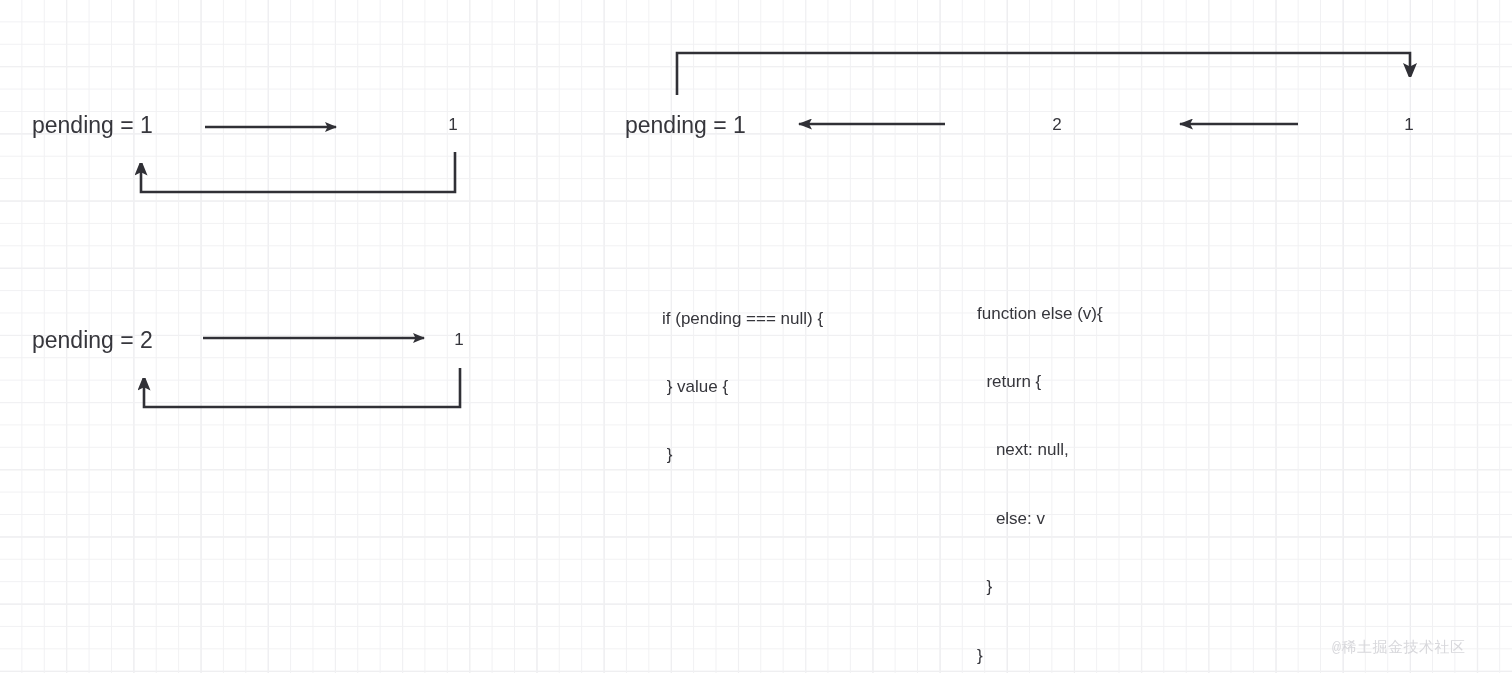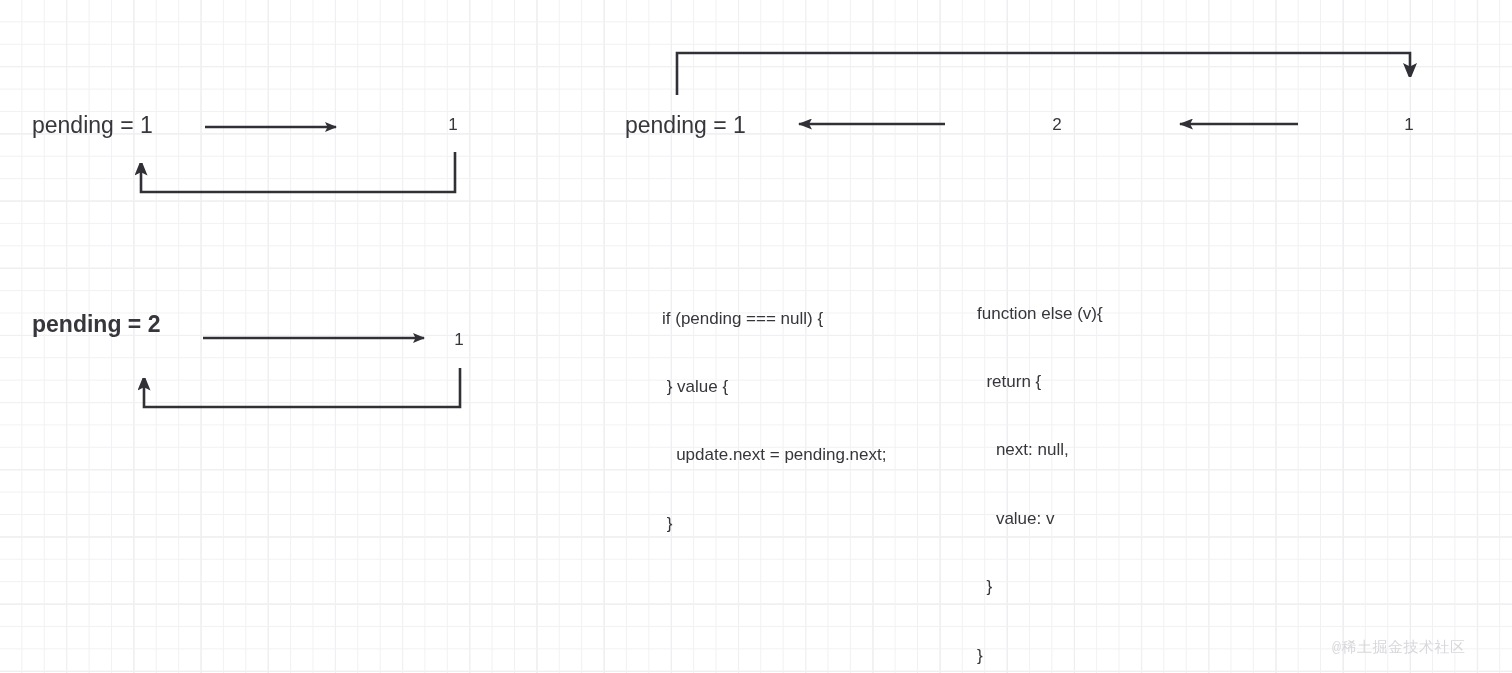--- a/index.html
+++ b/index.html
@@ -104,40 +104,39 @@
     <g>
       <line x1="945" y1="124" x2="799" y2="124" stroke="#303036" stroke-width="2.6" marker-end="url(#ah-left)"></line>
       <line x1="1298" y1="124" x2="1180" y2="124" stroke="#303036" stroke-width="2.6" marker-end="url(#ah-left)"></line>
       <path d="M677,95 L677,53 L1410,53 L1410,76" fill="none" stroke="#303036" stroke-width="2.6" stroke-linejoin="miter" marker-end="url(#ah-down)"></path>
     </g>
   </svg>
 
   <div class="lbl" style="left:32px; top:115px;">pending = 1</div>
   <div class="node-num" style="left:441px; top:115px; width:24px;">1</div>
 
-  <div class="lbl" style="left:32px; top:314px;font-weight:bold;">pending = 2</div>
+  <div class="lbl" style="left:32px; top:330px;">pending = 2</div>
   <div class="node-num" style="left:447px; top:330px; width:24px;">1</div>
 
   <div class="lbl" style="left:625px; top:115px;">pending = 1</div>
   <div class="node-num" style="left:1045px; top:115px; width:24px;">2</div>
   <div class="node-num" style="left:1397px; top:115px; width:24px;">1</div>
 
   <div class="codeblock" style="left:662px; top:262px;">
     <span class="ln">if (pending === null) {</span>
     <span class="ln"> } value {</span>
-    <span class="ln">   update.next = pending.next;</span>
     <span class="ln"> }</span>
     
   </div>
 
   <div class="codeblock" style="left:977px; top:257px;">
     <span class="ln">function else (v){</span>
     <span class="ln">  return {</span>
     <span class="ln">    next: null,</span>
-    <span class="ln">    value: v</span>
+    <span class="ln">    else: v</span>
     <span class="ln">  }</span>
     <span class="ln">}</span>
     
     
     
     
     
     
     
     

